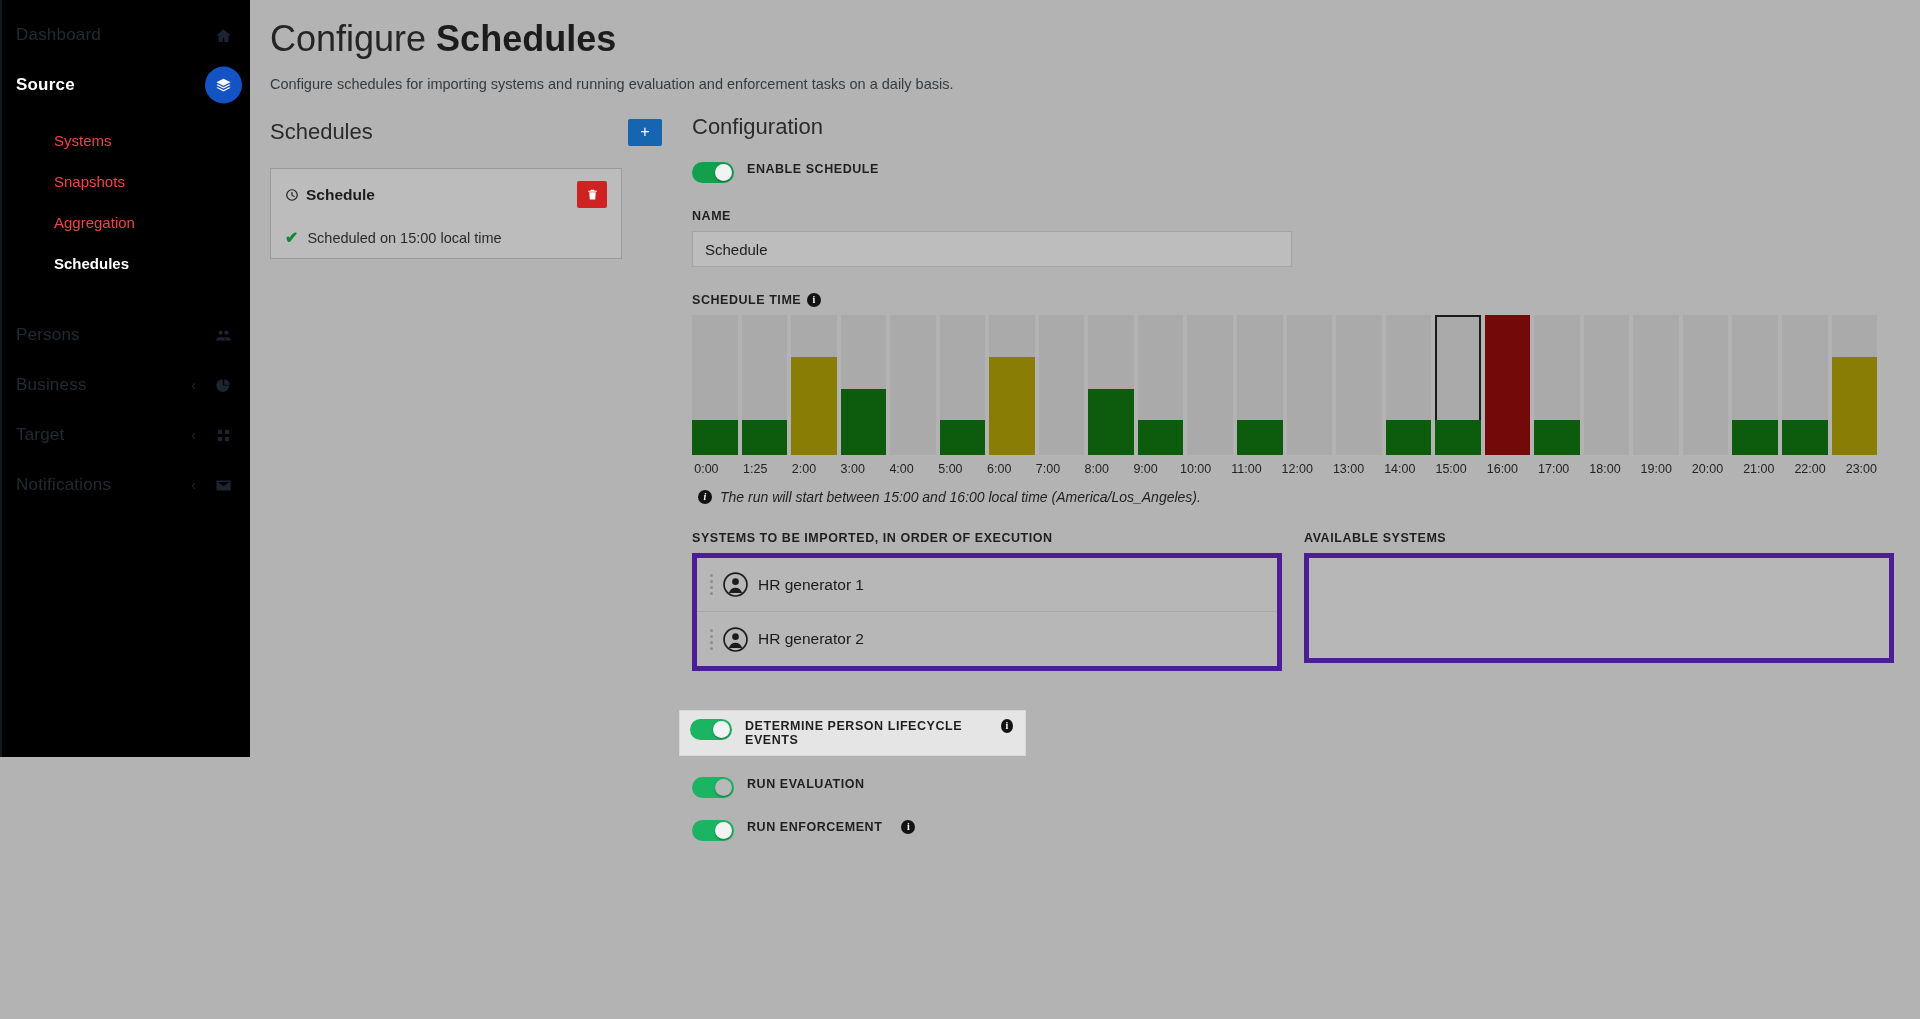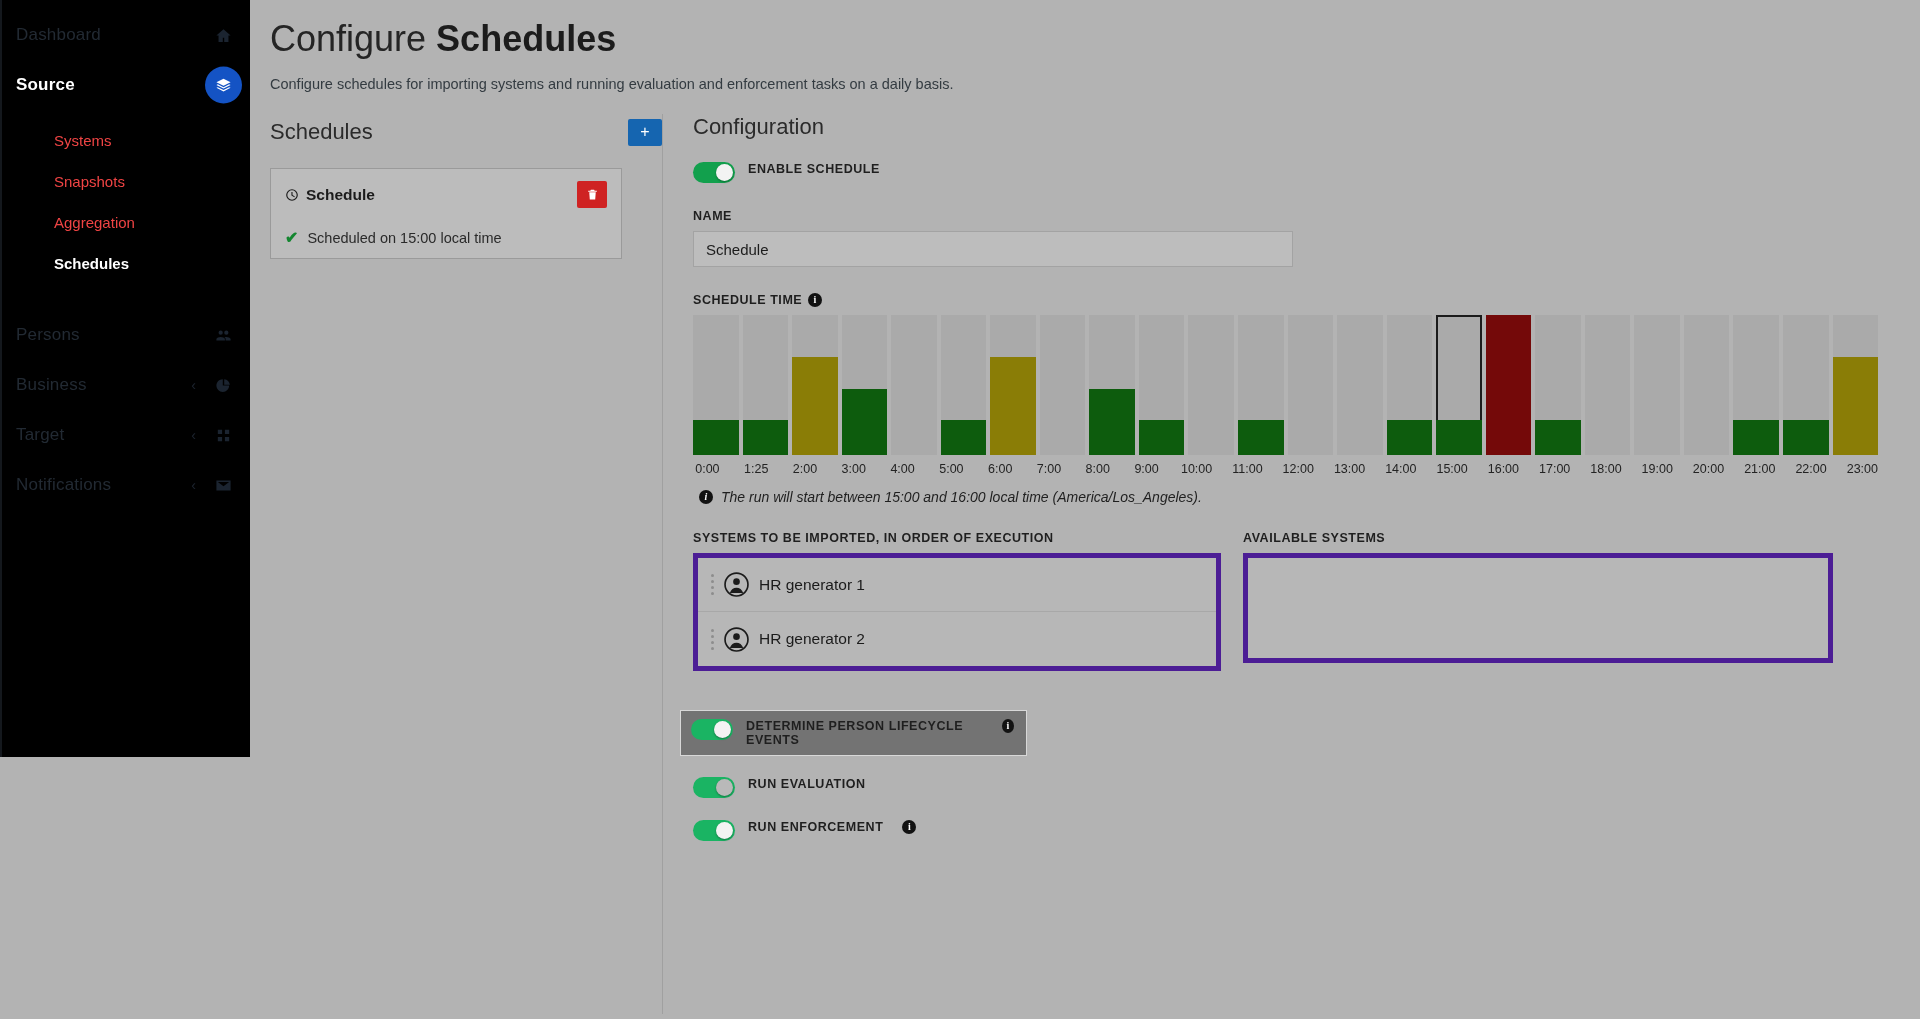--- a/index.html
+++ b/index.html
@@ -112,21 +112,21 @@
   .sched-card-status {
     margin-top: 22px; display: flex; align-items: center; gap: 9px;
     font-size: 14.5px; color: #2a2a2a;
   }
   .check-ico { color: #13862f; font-size: 16px; font-weight: bold; line-height: 1; }
 
   
   .cfg-title { font-size: 22px; color: #2b2b2b; font-weight: 400; margin-bottom: 22px;}
   .toggle-row { display: flex; align-items: flex-start; gap: 13px; margin-bottom: 6px; }
   .toggle-row.boxed {
-    background: #737373; padding: 8px 12px 8px 10px; margin-left: -12px;
+    background: #e5e5e5; padding: 8px 12px 8px 10px; margin-left: -12px;
     width: 345px; box-shadow: 0 0 0 1px #d8d8d8;
   }
   .switch {
     width: 42px; height: 21px; border-radius: 11px; background: #12a04d;
     position: relative; flex: 0 0 42px; cursor: pointer;
   }
   .switch .knob {
     position: absolute; top: 2px; right: 2px;
     width: 17px; height: 17px; border-radius: 50%;
     background: #f3f3f3; box-shadow: 0 1px 2px rgba(0,0,0,.35);
@@ -177,21 +177,21 @@
     flex: 1; text-align: center; font-size: 12.5px; color: #232323;
   }
   .hint {
     margin-top: 13px; display: flex; align-items: center; gap: 8px;
     font-size: 14px; font-style: italic; color: #1f1f1f;
   }
 
   
   .lists { display: flex; gap: 22px; margin-top: 26px; }
   .list-block { }
-  .list-block.left { width: 528px; }
+  .list-block.left { width: 590px; }
   .list-block.right { width: 590px; }
   .list-box {
     border: 5px solid #4c1d95; background: #b7b7b7;
     min-height: 110px;
   }
   .list-box.empty { height: 110px; }
   .list-row {
     height: 54px; display: flex; align-items: center; gap: 10px;
     padding-left: 12px; border-bottom: 1px solid #a8a8a8;
     cursor: pointer;

